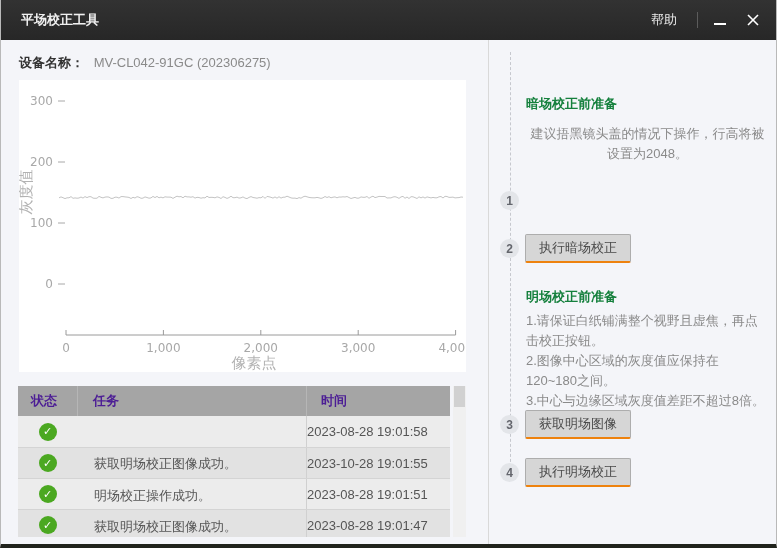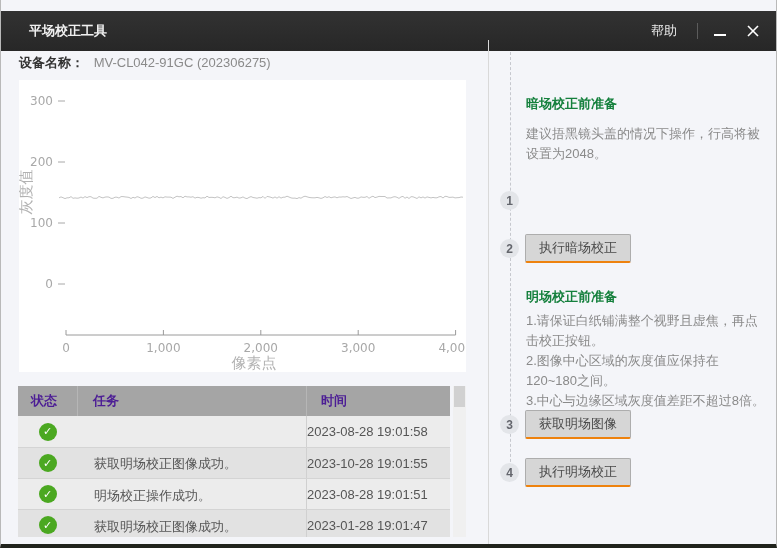--- a/index.html
+++ b/index.html
@@ -8,23 +8,23 @@
 
   .window {
     position:relative; width:777px; height:548px; overflow:hidden;
     background:#f4f5f9;
     border-left:1px solid #b9b9b9; border-right:1px solid #b9b9b9;
     border-bottom:4px solid #20231c;
   }
 
   
   .titlebar {
-    position:absolute; left:0; top:11px; right:0; height:40px;
+    position:absolute; left:0; top:0; right:0; height:40px;
     background:linear-gradient(180deg,#323232,#272727);
-    display:flex; align-items:center; color:#f0f0f0;padding-left:8px;
+    display:flex; align-items:center; color:#f0f0f0;
   }
   .titlebar .title { margin-left:20px; font-weight:600; font-size:13px; flex:1; }
   .titlebar .help { font-size:13px; color:#eaeaea; margin-right:20px; cursor:pointer; }
   .titlebar .sep { width:1px; height:16px; background:#5c5c5c; margin-right:16px; }
   .btn-min { width:12px; height:12px; position:relative; margin-right:20px; cursor:pointer; }
   .btn-min::after { content:""; position:absolute; left:0; bottom:1px; width:12px; height:2px; background:#fff; }
   .btn-close { width:14px; height:14px; position:relative; margin-right:16px; cursor:pointer; }
   .btn-close svg { display:block; }
 
   
@@ -63,21 +63,21 @@
 
   
   .v-divider { position:absolute; left:487px; top:40px; bottom:0; width:1px; background:#d9d9d9; }
 
   
   .panel { position:absolute; left:488px; top:40px; width:289px; bottom:0; }
   .connector { position:absolute; left:21px; top:12px; height:420px; width:0; border-left:1px dashed #c6c8ce; }
   .p-head { position:absolute; left:37px; font-weight:bold; color:#15803d; }
   .p-text { position:absolute; left:37px; width:243px; color:#8a8a8a; line-height:20px; }
   .head-dark { top:55px; }
-  .text-dark { top:84px; }
+  .text-dark { top:84px;text-align:center; }
   .head-bright { top:248px; }
   .list-bright { top:271px; }
   .step-row { position:absolute; left:0; width:100%; height:30px; }
   .step-badge { position:absolute; left:11px; top:5px; width:19px; height:19px; border-radius:50%;
                 background:#e3e5e9; color:#64666d; font-size:12px; font-weight:bold;
                 display:flex; align-items:center; justify-content:center; }
   .step-btn { position:absolute; left:36px; top:0; height:29px; min-width:90px; padding:0 13px;
               background:#d6d6d6; border:1px solid #adadad; border-bottom:2px solid #ee820e;
               border-radius:2px; color:#4a4a4a; font-size:13px;
               font-family:"Liberation Sans","DejaVu Sans",sans-serif; cursor:pointer; }
@@ -164,21 +164,21 @@
       </div>
       <div class="c c-task">获取明场校正图像成功。</div>
       <div class="c c-time">2023-08-28 19:01:51</div>
     </div>
 
     <div class="t-row">
       <div class="c c-status">
         <span class="check">✓</span>
       </div>
       <div class="c c-task">明场校正操作成功。</div>
-      <div class="c c-time">2023-01-28 19:01:47</div>
+      <div class="c c-time">2023-08-28 19:01:47</div>
     </div>
   </div>
   </div>
   <div class="scrollbar">
     <div class="thumb"></div>
   </div>
 
   <div class="v-divider"></div>
 
   <div class="panel">

